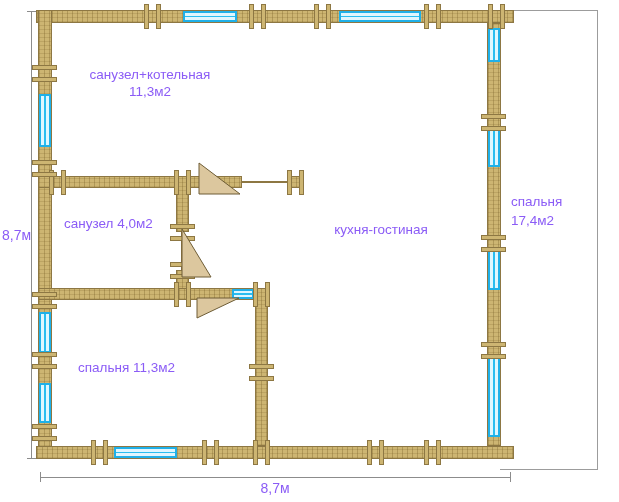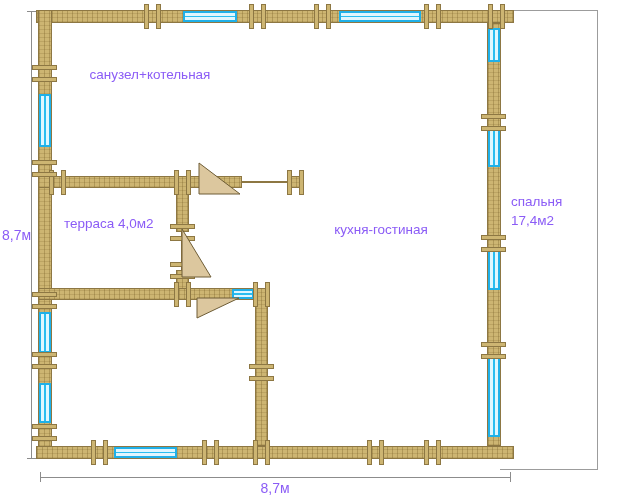--- a/index.html
+++ b/index.html
@@ -85,26 +85,30 @@
   <i class="cy" style="left:249px;top:364px;"></i>
 
   <svg class="doors" width="619" height="502" viewBox="0 0 619 502">
     <polygon points="199,194 199,163 240,194" fill="#dcc79e" stroke="#6e5d36" stroke-width="1"></polygon>
     <polygon points="182,229 182,277 211,277" fill="#dcc79e" stroke="#6e5d36" stroke-width="1"></polygon>
     <polygon points="197,298 239,298 197,318" fill="#dcc79e" stroke="#6e5d36" stroke-width="1"></polygon>
   </svg>
 
   <div class="lbl center" style="left:55px;top:66px;width:190px;">
     <div>санузел+котельная</div>
+    <div>11,3м2</div>
   </div>
   <div class="lbl" style="left:64px;top:215px;">
-    <span>терраса 4,0м2</span>
+    <span>санузел 4,0м2</span>
   </div>
   <div class="lbl center" style="left:306px;top:221px;width:150px;text-align:center;">
     <div>кухня-гостиная</div>
+  </div>
+  <div class="lbl" style="left:78px;top:359px;">
+    <span>спальня 11,3м2</span>
   </div>
   <div class="lbl" style="left:511px;top:192px;line-height:19px;">
     <div>спальня</div>
     <div>17,4м2</div>
   </div>
 
   <div class="dim" style="left:40px;top:477px;width:471px;height:1px;"></div>
   <div class="dim" style="left:40px;top:472px;width:1px;height:10px;"></div>
   <div class="dim" style="left:510px;top:472px;width:1px;height:10px;"></div>
   <div class="dim" style="left:31px;top:11px;width:1px;height:448px;"></div>

